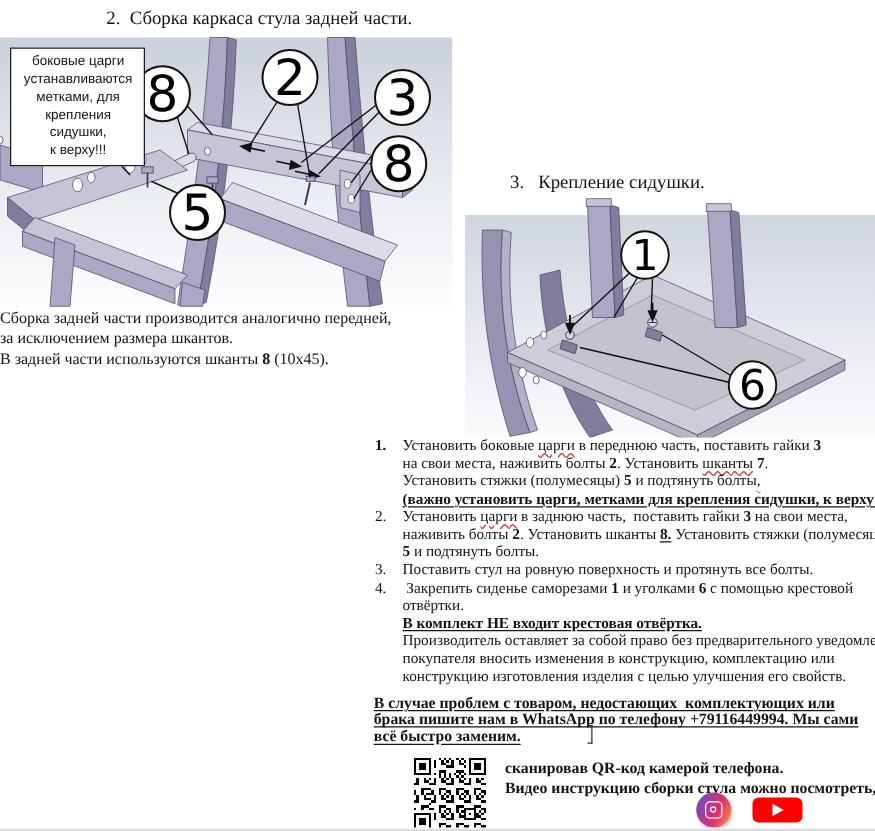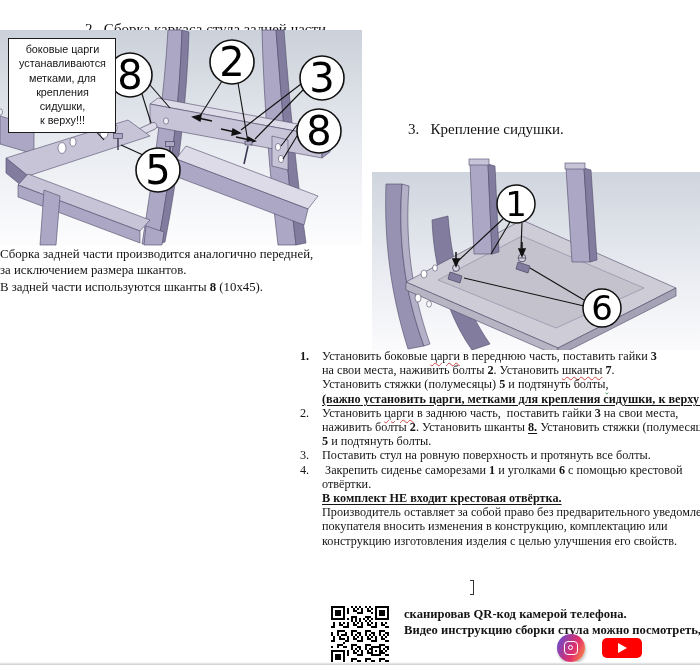--- a/index.html
+++ b/index.html
@@ -2,22 +2,22 @@
 <html style="--yt: #ff0000; --ig1: #5851db; --ig2: #c13584; --ig3: #fd9a3f; --sp: #d04343;"><head>
 <meta charset="utf-8">
 <style>
   :root{
     --yt:#ff0000; --ig1:#5851db; --ig2:#c13584; --ig3:#fd9a3f; --sp:#d04343;
   }
   *{margin:0;padding:0;box-sizing:border-box;}
   body{background:#888;font-family:"Liberation Serif",serif;}
   .page{position:relative;width:700px;height:665px;background:#ffffff;overflow:hidden;
         font-family:"Liberation Serif",serif;color:#141414;}
-  .title2{position:absolute;left:85px;top:7px;font-size:15px;white-space:pre;margin-top:14px;}
-  .title3{position:absolute;left:408px;top:121px;font-size:15px;white-space:pre;}
+  .title2{position:absolute;left:85px;top:7px;font-size:15px;white-space:pre;}
+  .title3{position:absolute;left:408px;top:138px;font-size:15px;white-space:pre;}
   .svg-abs{position:absolute;}
   .callout-box{position:absolute;left:8px;top:38px;width:108px;background:#fff;
       border:1.6px solid #1c1c1c;padding:3px 5px 4px 6px;
       font-family:"Liberation Sans",sans-serif;font-size:10.8px;line-height:1.32;
       white-space:pre-line;z-index:4;text-align:center;}
   .note{position:absolute;left:0px;top:246px;width:300px;
       font-size:12.8px;line-height:16.3px;}
   .tl{white-space:pre;}
   .b{font-weight:bold;}
   .u{text-decoration:underline;text-decoration-thickness:1px;text-underline-offset:2px;}
@@ -285,20 +285,25 @@
           <div class="tl"><span> Закрепить сиденье саморезами </span><span class="b">1</span><span> и уголками </span><span class="b">6</span><span> с помощью крестовой</span></div>
           <div class="tl"><span>отвёртки.</span></div>
           <div class="tl"><span class="b u">В комплект НЕ входит крестовая отвёртка.</span></div>
           <div class="tl"><span>Производитель оставляет за собой право без предварительного уведомления</span></div>
           <div class="tl"><span>покупателя вносить изменения в конструкцию, комплектацию или</span></div>
           <div class="tl"><span>конструкцию изготовления изделия с целью улучшения его свойств.</span></div>
         </div>
       </div>
     </div>
 
+  <div class="warranty">
+      <div class="tl"><span class="b u">В случае проблем с товаром, недостающих  комплектующих или</span></div>
+      <div class="tl"><span class="b u">брака пишите нам в WhatsApp по телефону +79116449994. Мы сами</span></div>
+      <div class="tl"><span class="b u">всё быстро заменим.</span></div>
+    </div>
   <div class="cursor-mark"></div>
 
   <div class="qr-wrap">
     <svg id="qr-svg" viewBox="0 0 29 29" shape-rendering="crispEdges">
         <rect x="0" y="0" width="29" height="29" fill="#ffffff"></rect>
         <rect x="0" y="0" width="7" height="7" fill="#000"></rect>
         <rect x="1" y="1" width="5" height="5" fill="#fff"></rect>
         <rect x="2" y="2" width="3" height="3" fill="#000"></rect>
         <rect x="22" y="0" width="7" height="7" fill="#000"></rect>
         <rect x="23" y="1" width="5" height="5" fill="#fff"></rect>

